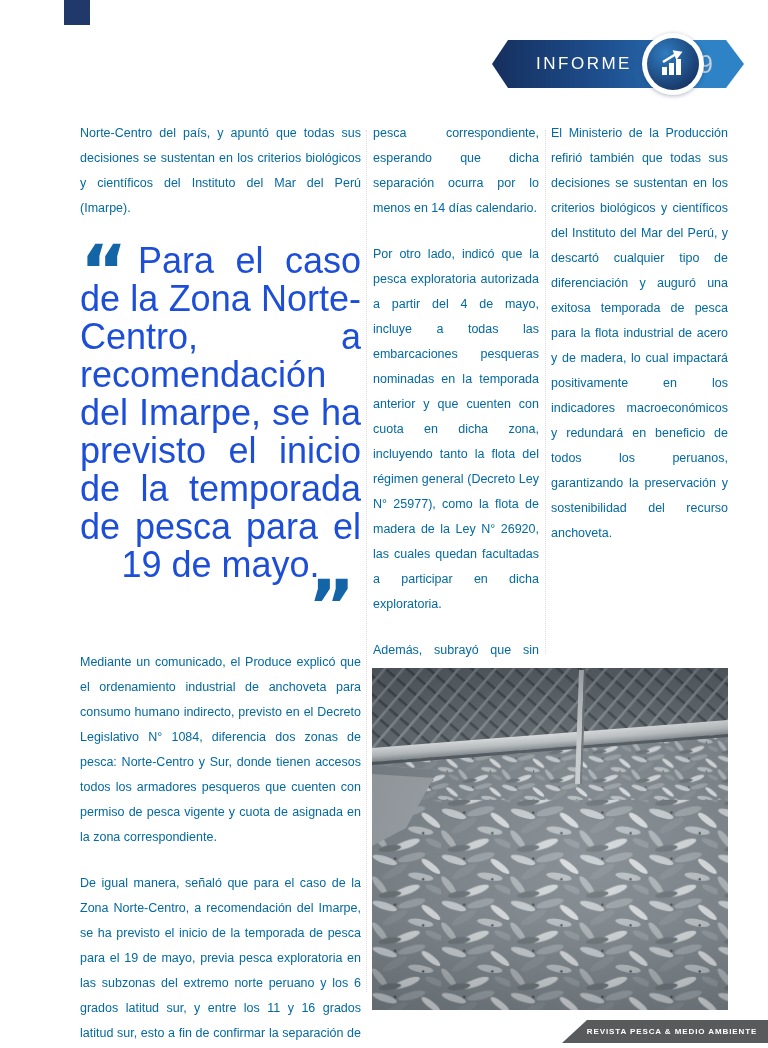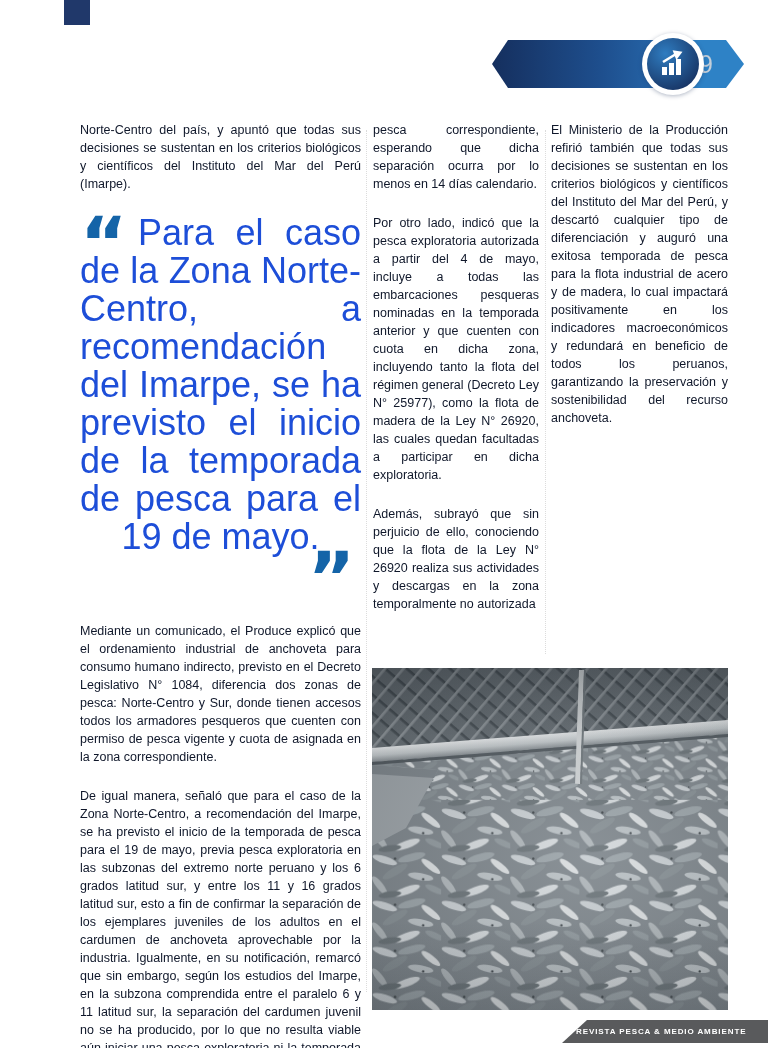--- a/index.html
+++ b/index.html
@@ -37,21 +37,21 @@
     width:52px;height:52px;border-radius:50%;
     background:radial-gradient(circle at 35% 30%,#2f7cc0,#16305f 85%);
     display:flex;align-items:center;justify-content:center;
   }
   
   .col{position:absolute;top:121px;}
   .col1{left:80px;width:281px;}
   .col2{left:373px;width:166px;}
   .col3{left:551px;width:177px;}
   .col p{
-    margin:0 0 21px;font-size:12.5px;line-height:18px;color:#0f172a;
+    margin:0 0 21px;font-size:12.5px;line-height:25px;color:#0369a1;
     text-align:justify;hyphens:auto;-webkit-hyphens:auto;
   }
   .vrule{position:absolute;width:0;border-left:1px dotted #dcdcdc;}
   .vrule1{left:366px;top:130px;height:862px;}
   .vrule2{left:545px;top:130px;height:524px;}
   
   .quote{margin:6px 0 20px;}
   .q-open{
     float:left;width:58px;height:38px;font-size:72px;line-height:58px;
     color:#1464a8;font-weight:700;font-family:"DejaVu Sans",sans-serif;
@@ -70,34 +70,35 @@
     position:absolute;left:0;top:0;width:100%;height:100%;
     background:
       linear-gradient(180deg,rgba(18,24,30,.22) 0,rgba(18,24,30,0) 20%),
       linear-gradient(0deg,rgba(18,24,30,.14) 0,rgba(0,0,0,0) 26%),
       radial-gradient(ellipse at 60% 55%,rgba(255,255,255,.10) 0,rgba(0,0,0,.10) 90%);
   }
   
   .footer-ribbon{
     position:absolute;left:562px;top:1020px;width:206px;height:23px;background:#595a5c;
     clip-path:polygon(25px 0,100% 0,100% 100%,0 100%);
-    display:flex;align-items:center;justify-content:flex-start;padding-left:14px;box-sizing:border-box;
+    display:flex;align-items:center;justify-content:center;padding-left:14px;box-sizing:border-box;
   }
   .footer-ribbon span{color:#ffffff;font-size:8px;letter-spacing:.9px;font-weight:700;white-space:nowrap;}
 </style>
 </head>
 <body>
 
 <div class="page">
 
   <div class="corner-mark"></div>
 
   <div class="ribbon">
     <div class="ribbon-body"></div>
     <div class="ribbon-right"></div>
+    <div class="ribbon-label">INFORME</div>
     <div class="ribbon-num">9</div>
     <div class="badge">
       <div class="badge-inner">
         <svg width="30" height="30" viewBox="0 0 30 30">
           <rect x="4" y="18" width="5" height="8" fill="#ffffff"></rect>
           <rect x="11" y="14" width="5" height="12" fill="#ffffff"></rect>
           <rect x="18" y="10" width="5" height="16" fill="#ffffff"></rect>
           <path d="M5 13 L18 5" stroke="#ffffff" stroke-width="2.6" fill="none"></path>
           <path d="M14 2 L24 2 L19 11 Z" fill="#ffffff" transform="rotate(8 19 6)"></path>
         </svg>

